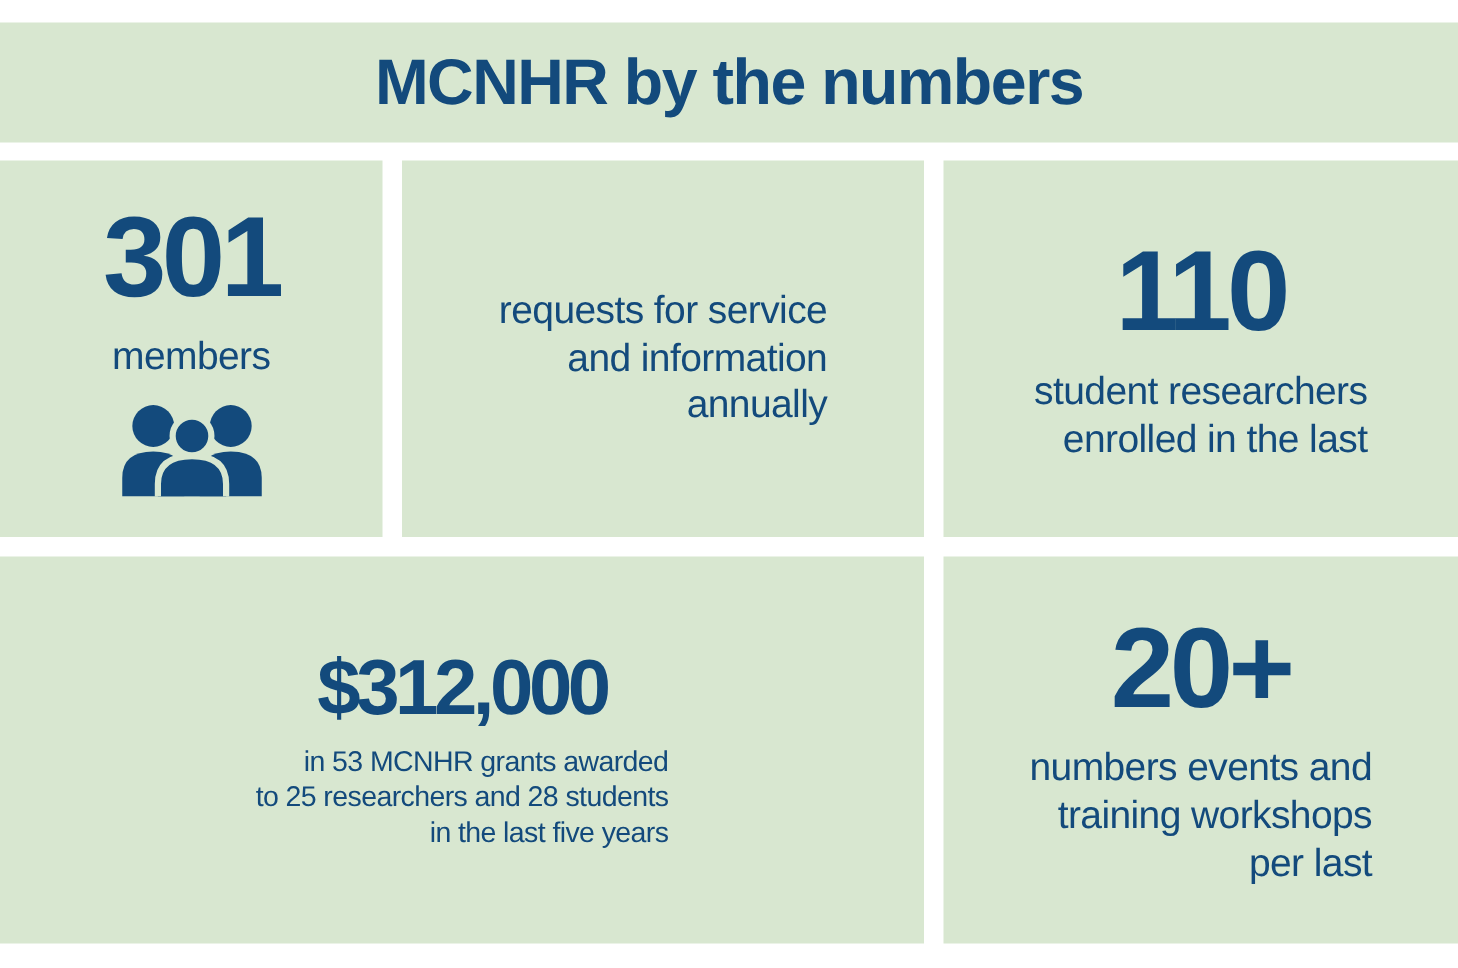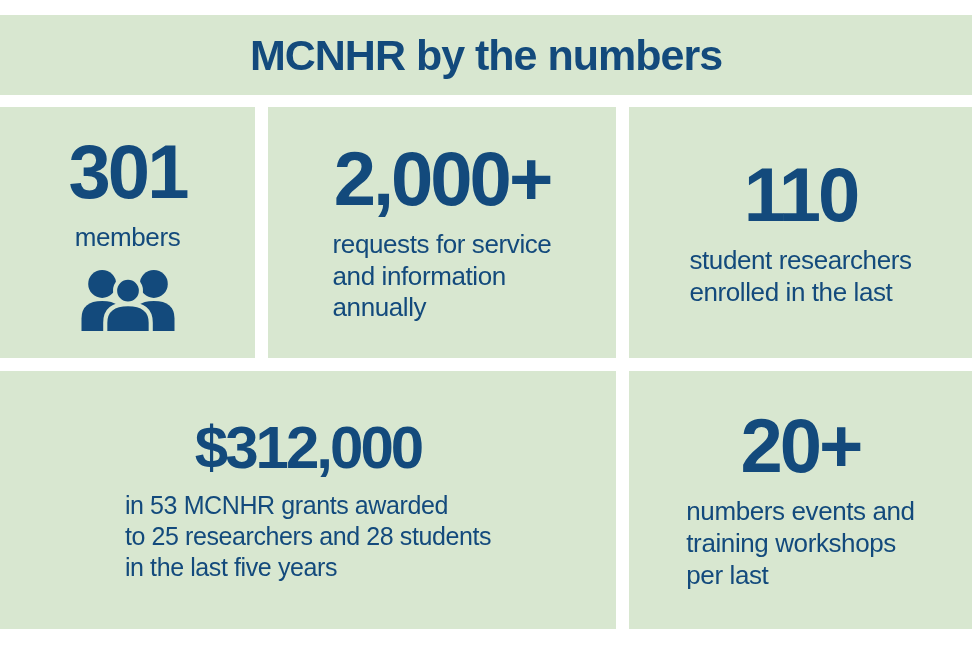--- a/index.html
+++ b/index.html
@@ -40,44 +40,44 @@
     grid-template-rows: 251px 258px;
     gap: 13px;
     width: 972px;
   }
   .panel {
     background: #d8e7d0;
     display: flex;
     flex-direction: column;
     align-items: center;
     justify-content: center;
-    text-align: left;
+    text-align: right;
     box-sizing: border-box;
   }
   .panel-grants { grid-column: 1 / 3; }
   .panel-events { grid-column: 3 / 4; }
   .stat-value {
     font-size: 76px;
     font-weight: 700;
     letter-spacing: -3px;
     line-height: 1.0;
     white-space: nowrap;
   }
   .panel-grants .stat-value {
-    font-size: 60px;
+    font-size: 52px;
   }
   .stat-label {
     margin-top: 12px;
     font-size: 26px;
     font-weight: 400;
     letter-spacing: -0.4px;
     line-height: 1.22;
   }
   .panel-grants .stat-label {
-    font-size: 25px;
+    font-size: 19px;
     line-height: 1.24;
   }
   .people-icon {
     margin-top: 16px;
     display: block;
   }
 </style>
 </head>
 <body>
 
@@ -100,21 +100,20 @@
           <circle cx="71" cy="14.5" r="13.5"></circle>
           <path d="M1 60 V48 Q1 31 21 31 Q41 31 41 48 V60 Z"></path>
           <path d="M51 60 V48 Q51 31 71 31 Q91 31 91 48 V60 Z"></path>
           <circle cx="46" cy="21" r="12.5" stroke="#d8e7d0" stroke-width="4"></circle>
           <path d="M24 62 V52 Q24 34 46 34 Q68 34 68 52 V62 Z" stroke="#d8e7d0" stroke-width="4"></path>
         </g>
       </svg>
     </section>
 
     <section class="panel panel-requests">
-      <div class="stat-value">2,000+</div>
       <div class="stat-label">
         <div>requests for service</div>
         <div>and information</div>
         <div>annually</div>
       </div>
     </section>
 
     <section class="panel panel-students">
       <div class="stat-value">110</div>
       <div class="stat-label">

